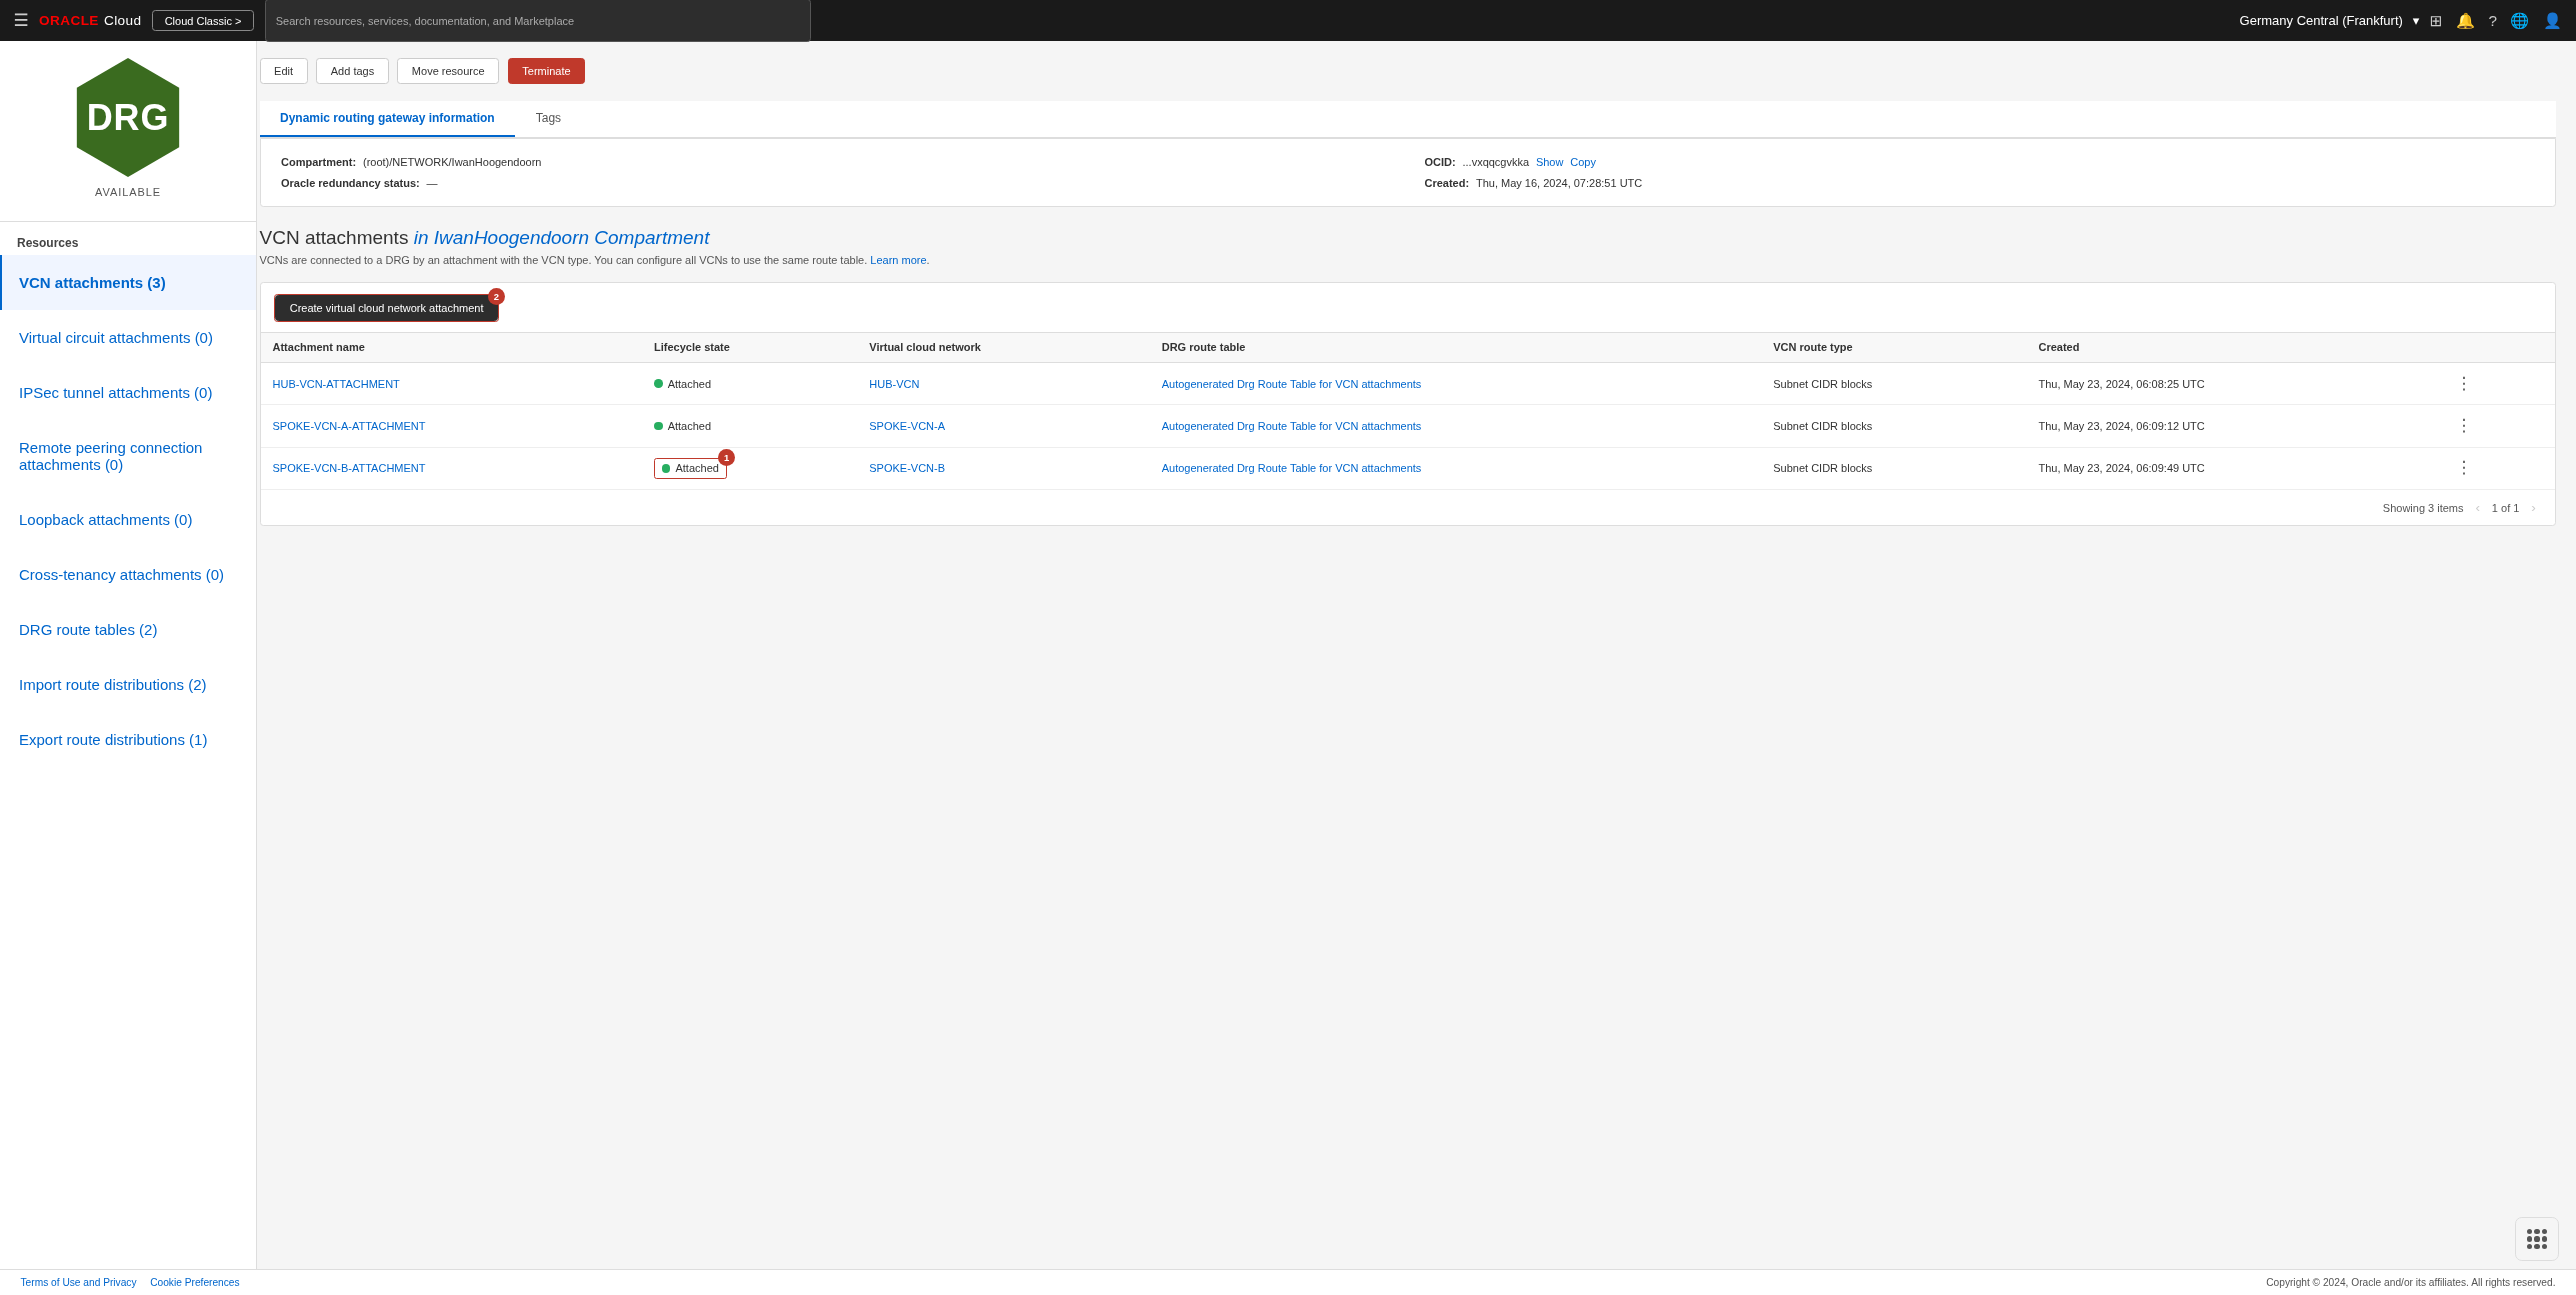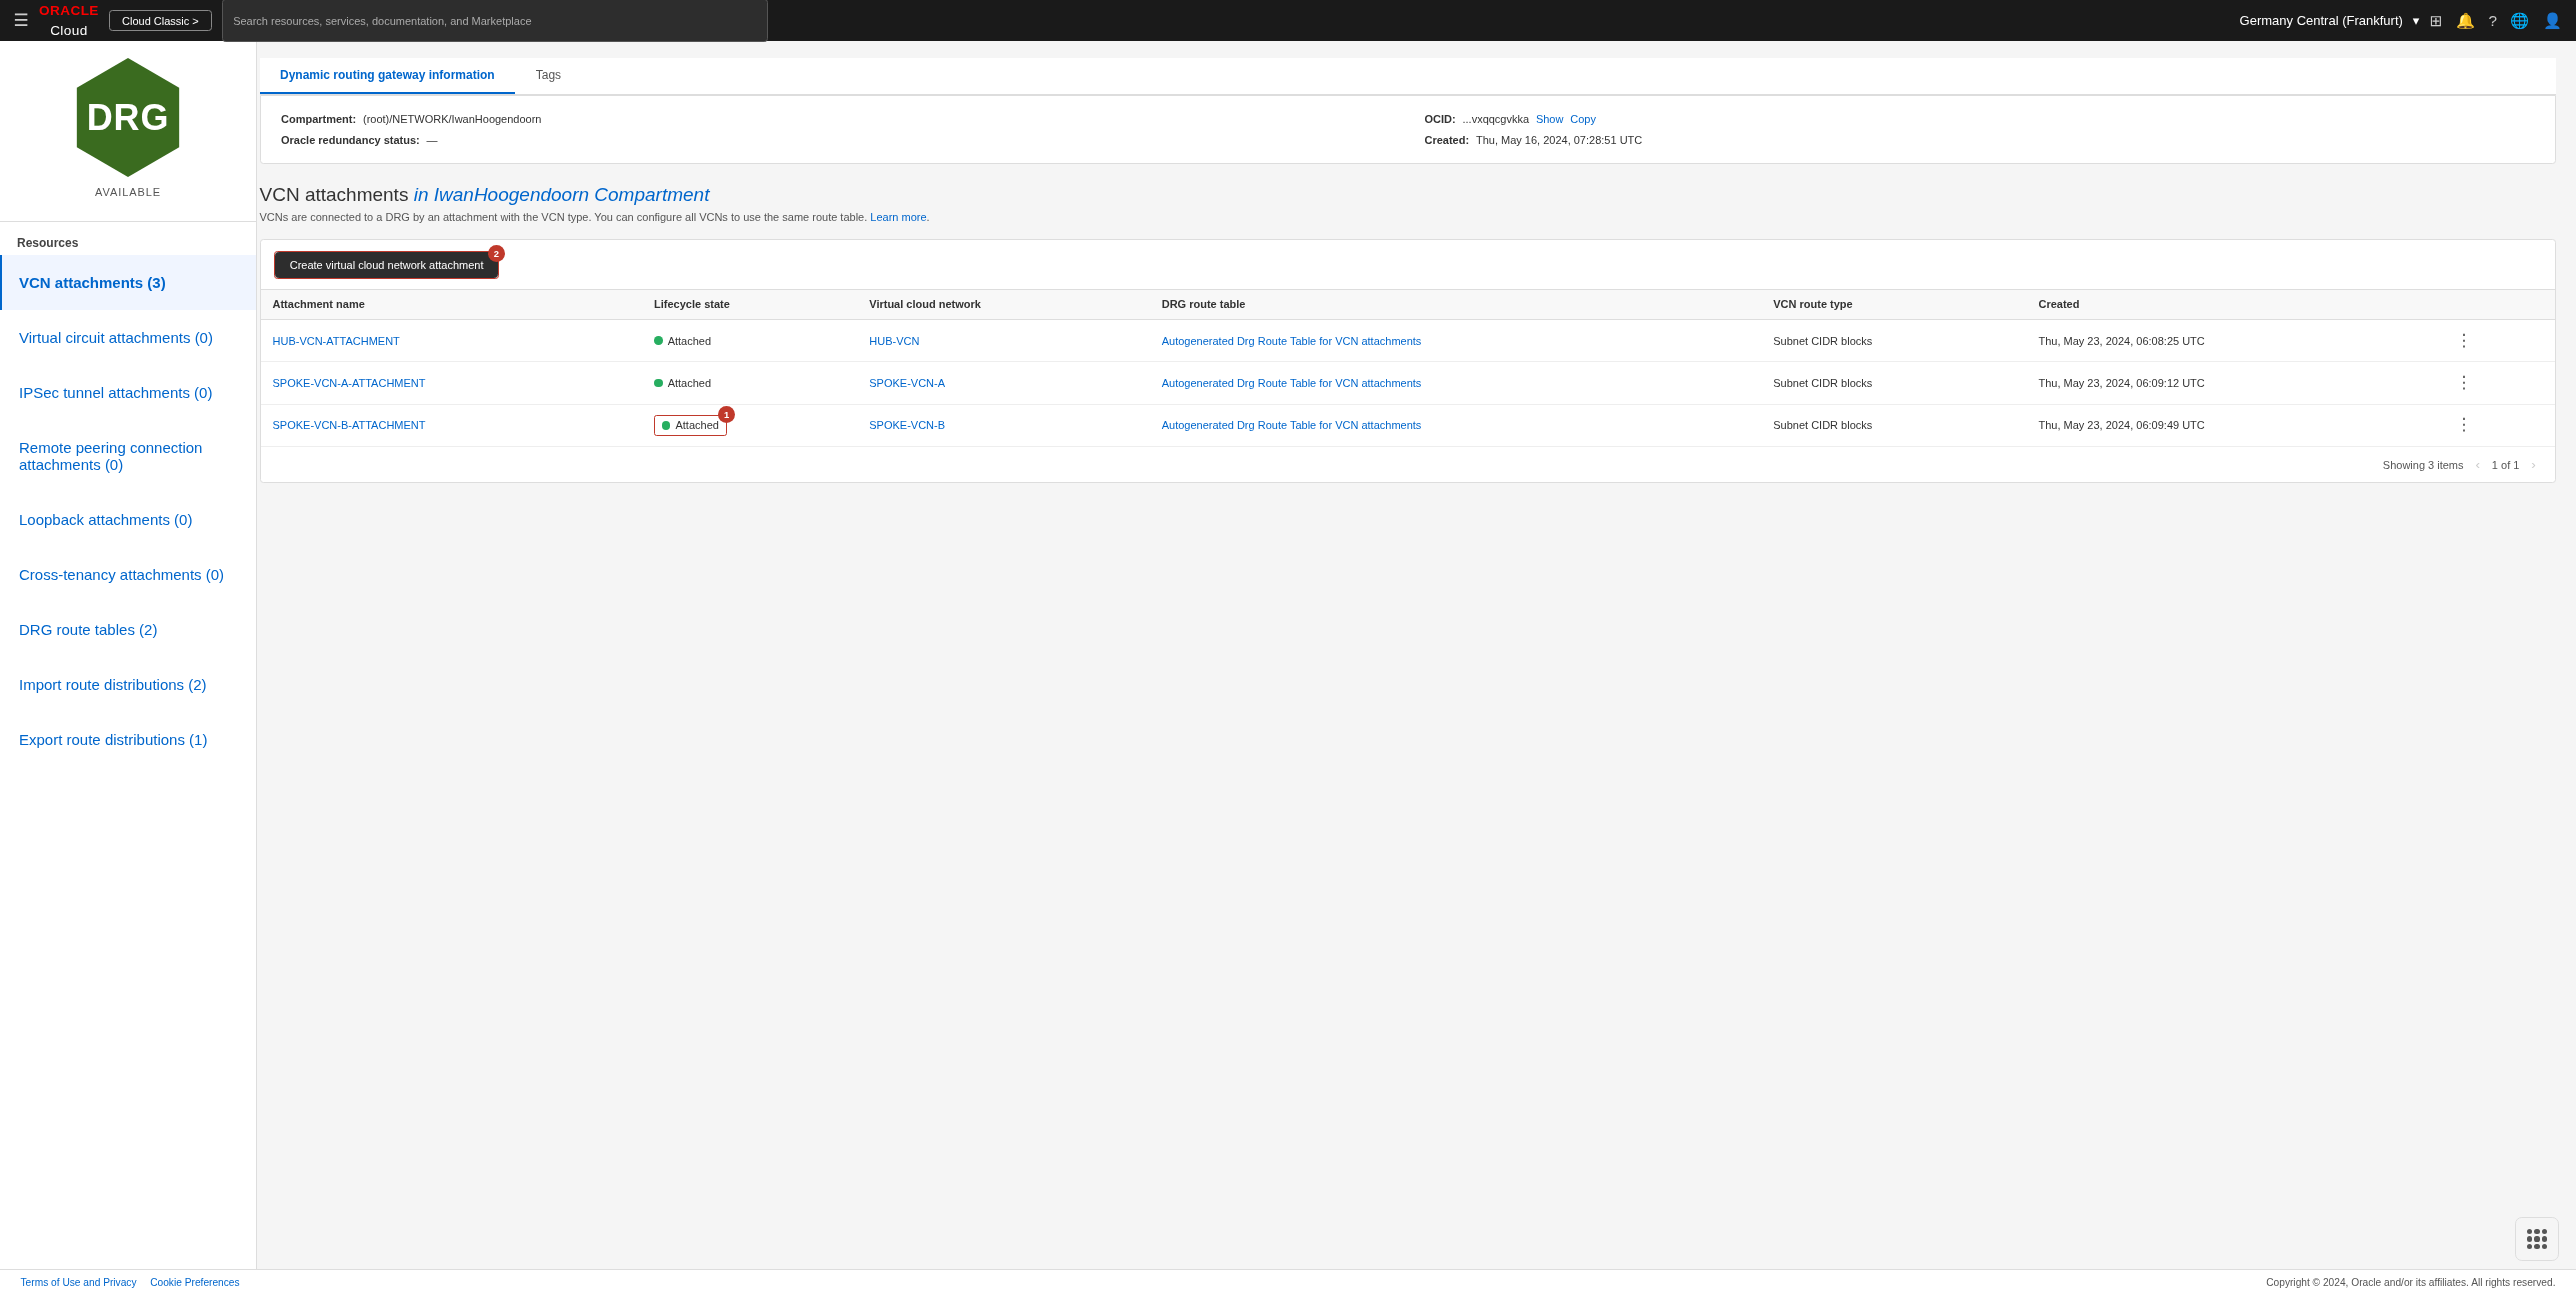--- a/index.html
+++ b/index.html
@@ -4,21 +4,21 @@
   <style>
     * { box-sizing: border-box; margin: 0; padding: 0; }
     body { font-family: -apple-system, BlinkMacSystemFont, 'Segoe UI', Arial, sans-serif; font-size: 12px; background: #f5f5f5; color: #333; min-height: 100vh; }
 
     
     .top-nav {
       display: flex; align-items: center; background: #1a1a1a; color: #fff;
       padding: 0 13.6px; height: 41px; gap: 10.2px; position: fixed; top: 0; left: 0; right: 0; z-index: 100;
     }
     .nav-hamburger { cursor: pointer; font-size: 17px; color: #ccc; }
-    .nav-logo { display: flex; align-items: center; gap: 5.1px; font-size: 13.6px; font-weight: 300; letter-spacing: 0.4px; flex-direction: column; }
+    .nav-logo { display: flex; align-items: center; gap: 5.1px; font-size: 13.6px; font-weight: 300; letter-spacing: 0.4px; }
     .nav-logo span.oracle { color: #f80000; font-weight: 700; }
     .nav-logo span.cloud { color: #fff; }
     .nav-classic-btn {
       border: 0.9px solid #888; background: transparent; color: #fff; padding: 3.4px 12px;
       border-radius: 3.4px; cursor: pointer; font-size: 11px; display: flex; align-items: center; gap: 5.1px;
     }
     .nav-search {
       flex: 1; max-width: 546px; background: #2d2d2d; border: 0.9px solid #555;
       border-radius: 3.4px; display: flex; align-items: center; padding: 0 10.2px; height: 43px;
     }
@@ -175,20 +175,26 @@
         <a class="sidebar-item">Loopback attachments (0)</a>
         <a class="sidebar-item">Cross-tenancy attachments (0)</a>
         <a class="sidebar-item">DRG route tables (2)</a>
         <a class="sidebar-item">Import route distributions (2)</a>
         <a class="sidebar-item">Export route distributions (1)</a>
       </div>
   </aside>
 
   <main class="main-content">
 
+    <div class="toolbar">
+      <button class="btn">Edit</button>
+      <button class="btn">Add tags</button>
+      <button class="btn">Move resource</button>
+      <button class="btn btn-danger">Terminate</button>
+    </div>
 
     <div class="tabs">
       <div class="tab active">Dynamic routing gateway information</div>
       <div class="tab">Tags</div>
     </div>
 
     <div class="info-card">
       <div class="info-grid">
         <div>
           <div class="info-row">

